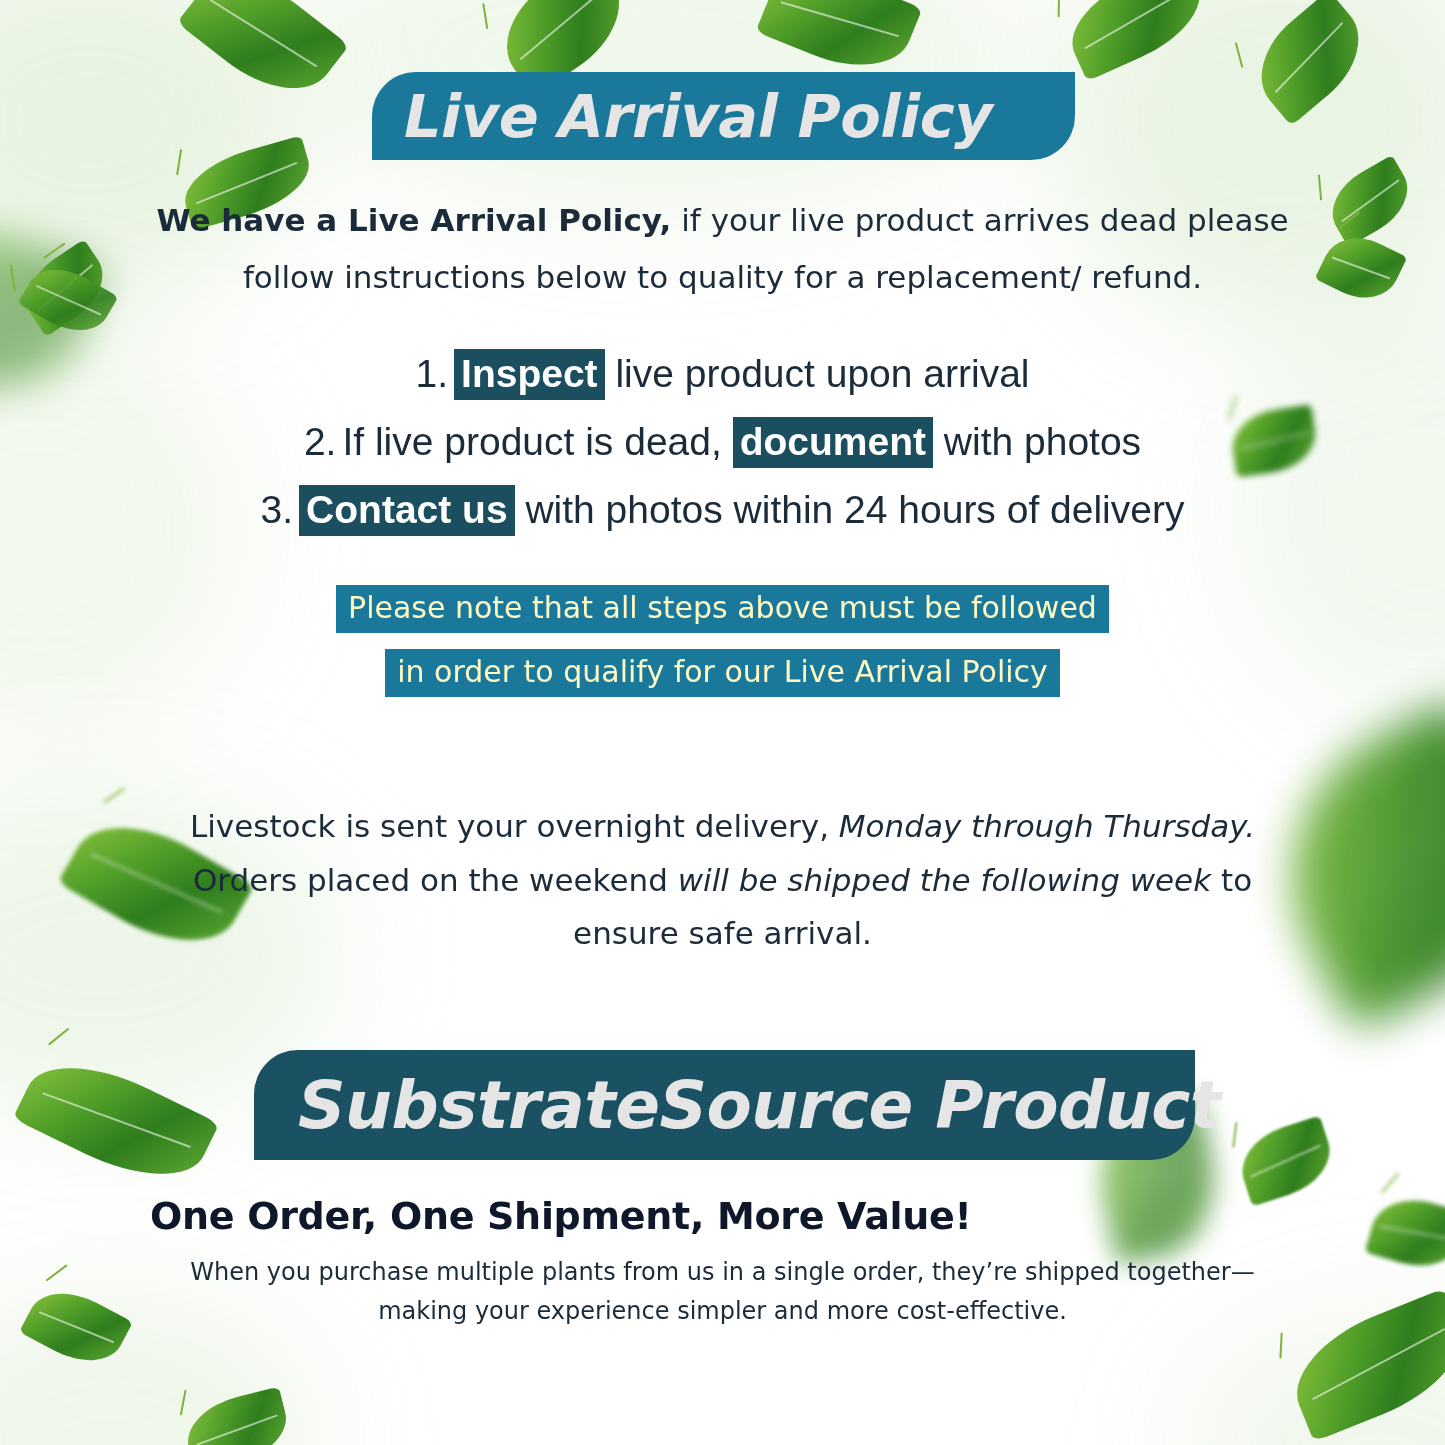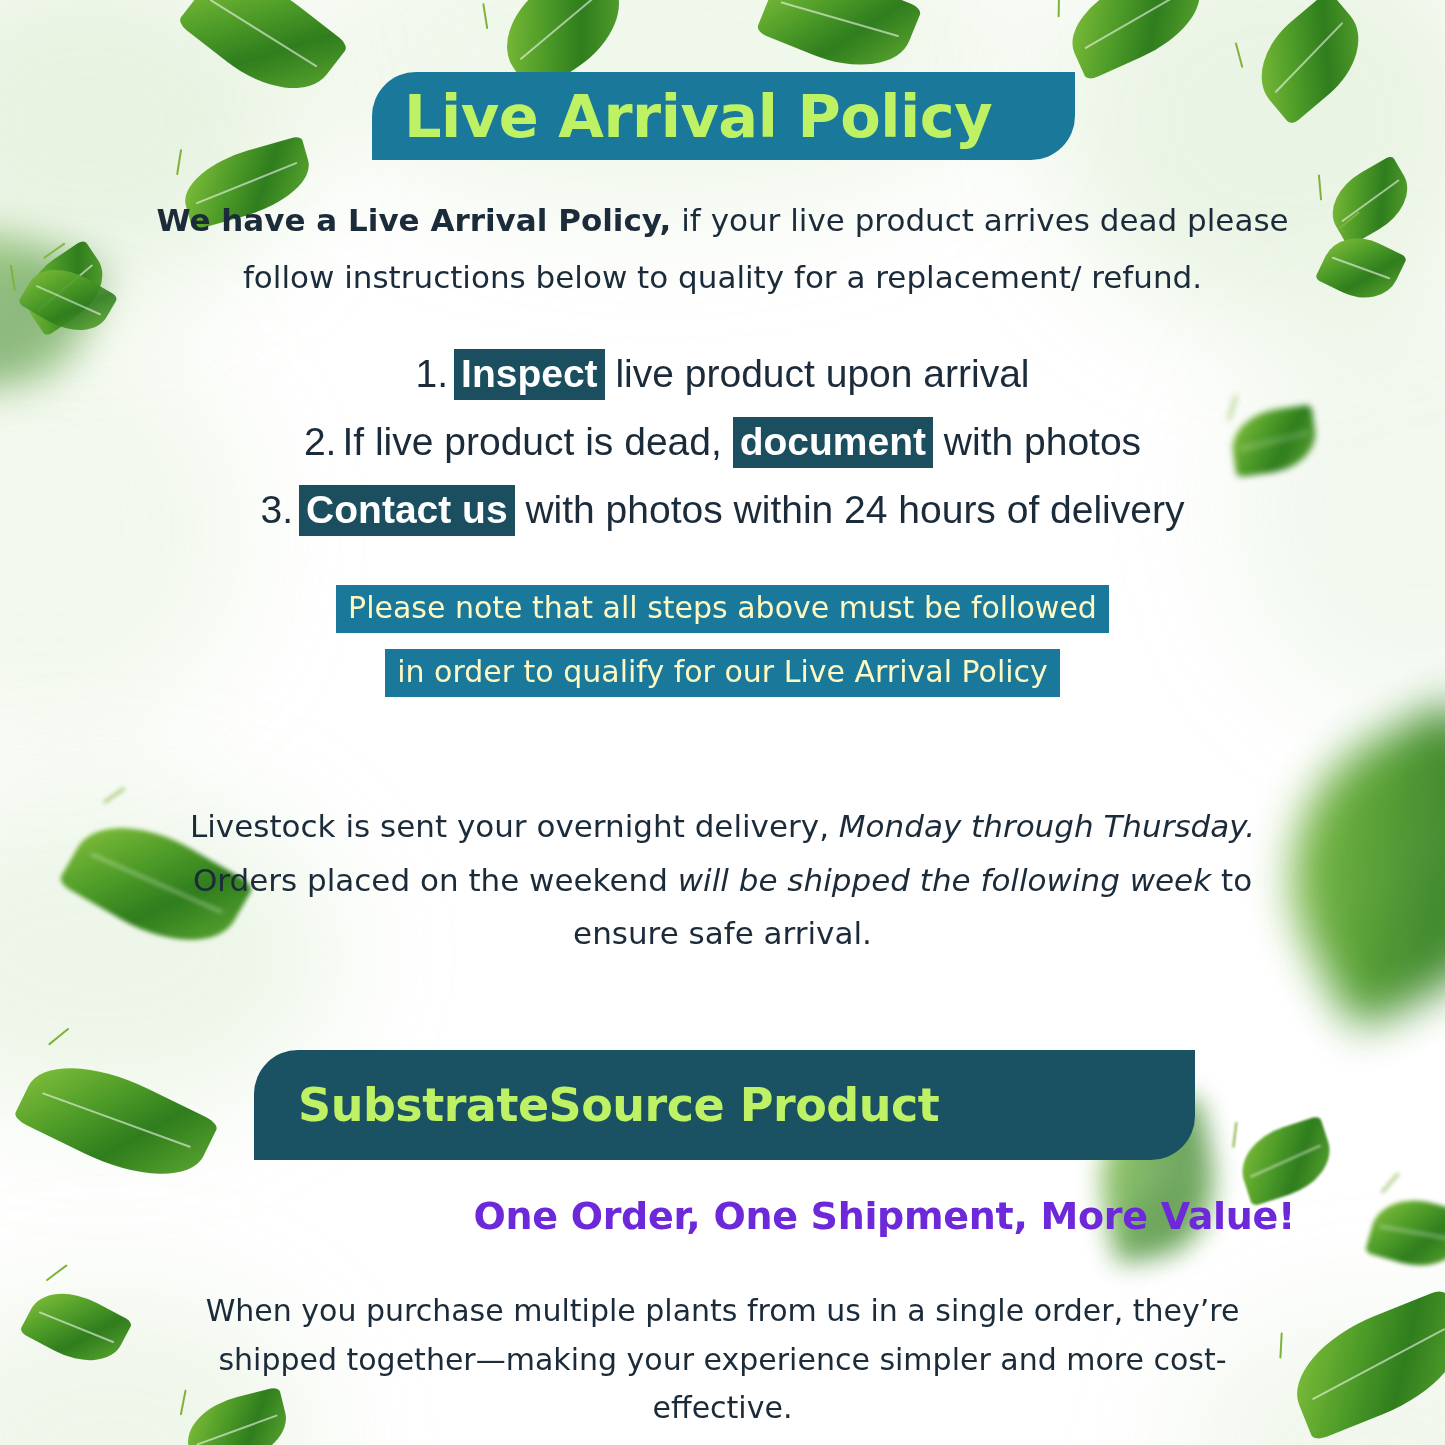--- a/index.html
+++ b/index.html
@@ -60,25 +60,26 @@
   }
 
   
   .banner {
     position: absolute;
     display: flex;
     align-items: center;
     box-sizing: border-box;
   }
   .banner-text {
-    color: #bef264;
+    color: #e5e5e5;
     font-family: "DejaVu Sans", sans-serif;
     font-weight: bold;
     letter-spacing: -0.5px;
     white-space: nowrap;
+    font-style: italic;
   }
 
   #banner-live {
     left: 372px;
     top: 72px;
     width: 703px;
     height: 88px;
     background: #1a789b;
     border-radius: 44px 0 44px 0;
     padding-left: 32px;
@@ -87,21 +88,21 @@
 
   #banner-product {
     left: 254px;
     top: 1050px;
     width: 941px;
     height: 110px;
     background: #1b5263;
     border-radius: 44px 0 44px 0;
     padding-left: 44px;
   }
-  #banner-product .banner-text { font-size: 46px; }
+  #banner-product .banner-text { font-size: 66px; }
 
   
   .para {
     position: absolute;
     text-align: center;
     color: #1b2b3a;
     font-family: "DejaVu Sans", sans-serif;
     line-height: 1.52;
     white-space: pre-wrap;
   }
@@ -166,33 +167,33 @@
     font-size: 31px;
     line-height: 1.73;
   }
 
   
   #value-head {
     position: absolute;
     left: 150px;
     top: 1194px;
     width: 1145px;
-    text-align: right;
+    text-align: left;
     font-family: "DejaVu Sans", sans-serif;
     font-weight: bold;
     font-size: 38px;
-    color: #6d28d9;
+    color: #0f172a;
     letter-spacing: -0.3px;
     white-space: nowrap;
   }
   #value-para {
     left: 150px;
-    top: 1287px;
-    width: 1145px;
-    font-size: 30px;
+    top: 1253px;
+    width: 1145px;
+    font-size: 24px;
     line-height: 1.62;
   }
 </style>
 </head>
 <body>
 
 <div id="canvas">
 
   <div class="wash" style="left:-120px; top:-60px; width:420px; height:360px; background:rgba(150,200,120,0.22);"></div>
   <div class="wash" style="left:300px; top:-110px; width:720px; height:330px; background:rgba(160,205,130,0.16);"></div>

